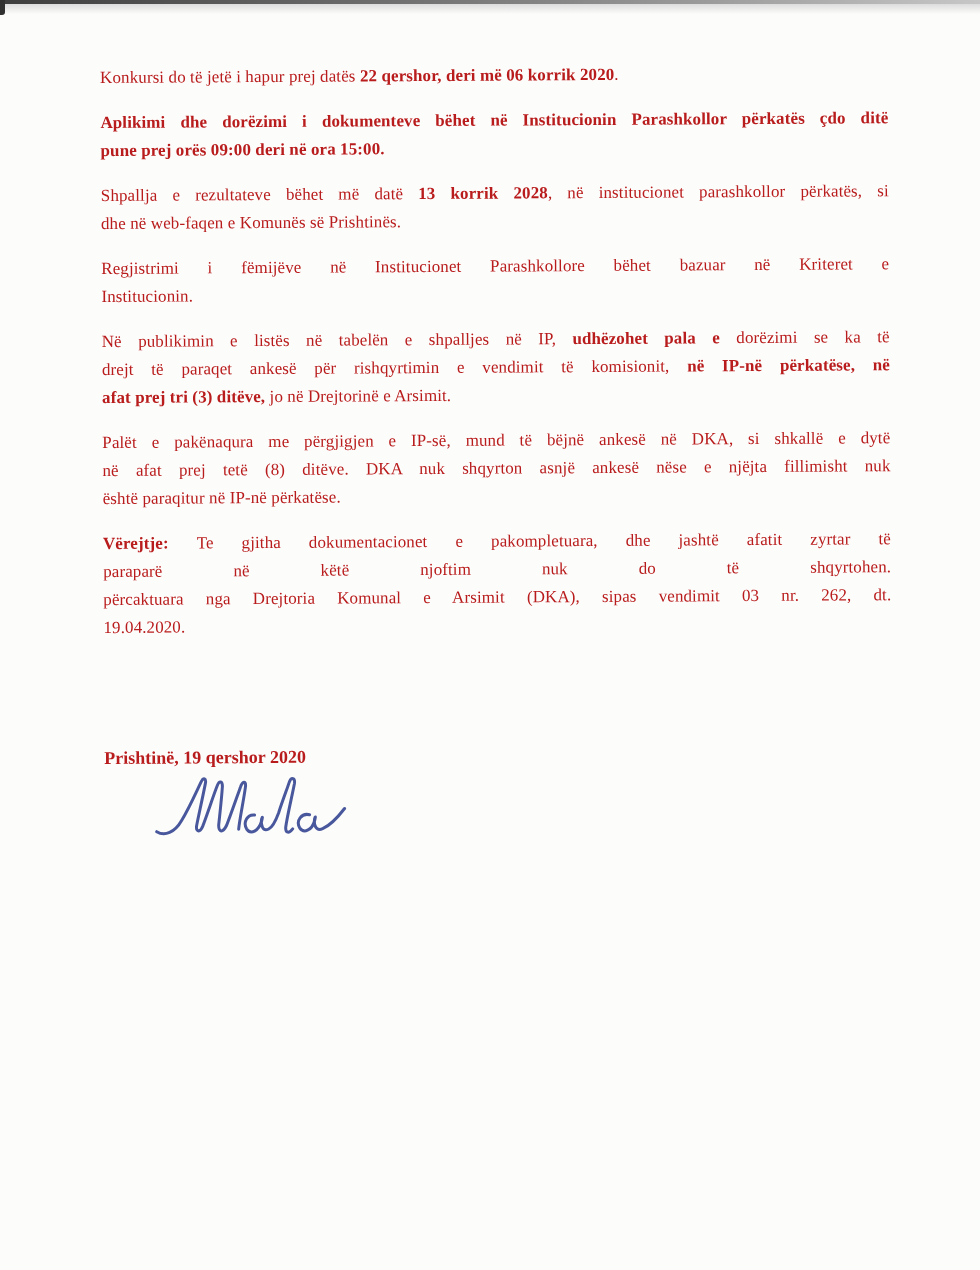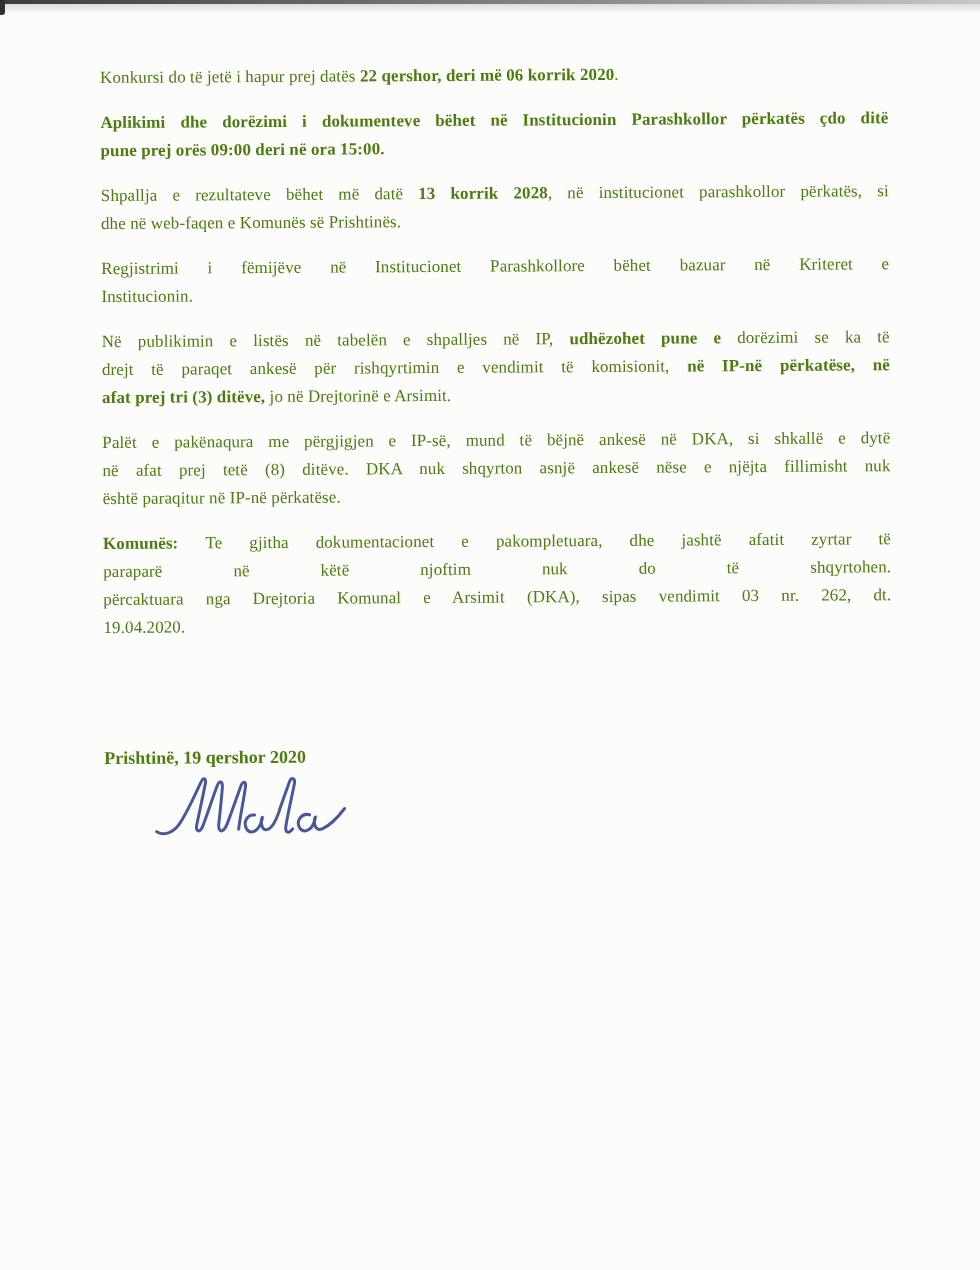--- a/index.html
+++ b/index.html
@@ -72,21 +72,21 @@
     fill: none;
     stroke-width: 3;
     stroke-linecap: round;
     stroke-linejoin: round;
     opacity: 0.92;
   }
 </style>
 </head>
 <body>
 
-<div class="page" style="background: rgb(252, 252, 251); color: #4d7c0f;">
+<div class="page" style="background: rgb(252, 252, 251); color: #b91c1c;">
   <div class="scan-top-edge"></div>
   <div class="scan-top-shadow"></div>
   <div class="scan-corner"></div>
 
   <div class="content">
     <div id="doc-body">
         <div class="para">
           <div class="line"><span class="seg">Konkursi do të jetë i hapur prej datës </span><span class="seg bold">22 qershor,  deri më 06 korrik 2020</span><span class="seg">.</span></div>
         </div>
         <div class="para">
@@ -95,31 +95,31 @@
         </div>
         <div class="para">
           <div class="line just"><span class="seg">Shpallja e rezultateve bëhet më datë </span><span class="seg bold">13 korrik 2028</span><span class="seg">, në institucionet parashkollor përkatës, si</span></div>
           <div class="line"><span class="seg">dhe në web-faqen e Komunës së Prishtinës.</span></div>
         </div>
         <div class="para">
           <div class="line just"><span class="seg">Regjistrimi i fëmijëve në Institucionet Parashkollore bëhet bazuar në Kriteret e</span></div>
           <div class="line"><span class="seg">Institucionin.</span></div>
         </div>
         <div class="para">
-          <div class="line just"><span class="seg">Në publikimin e listës në tabelën e shpalljes në IP, </span><span class="seg bold">udhëzohet pune e </span><span class="seg">dorëzimi se ka të</span></div>
+          <div class="line just"><span class="seg">Në publikimin e listës në tabelën e shpalljes në IP, </span><span class="seg bold">udhëzohet pala e </span><span class="seg">dorëzimi se ka të</span></div>
           <div class="line just"><span class="seg">drejt të paraqet ankesë për rishqyrtimin e vendimit të komisionit, </span><span class="seg bold">në IP-në përkatëse, në</span></div>
           <div class="line"><span class="seg bold">afat prej tri (3) ditëve, </span><span class="seg">jo në Drejtorinë e Arsimit.</span></div>
         </div>
         <div class="para">
           <div class="line just"><span class="seg">Palët e pakënaqura me përgjigjen e IP-së, mund të bëjnë ankesë në DKA, si shkallë e dytë</span></div>
           <div class="line just"><span class="seg">në afat prej tetë (8) ditëve. DKA nuk shqyrton asnjë ankesë nëse e njëjta fillimisht nuk</span></div>
           <div class="line"><span class="seg">është paraqitur në IP-në përkatëse.</span></div>
         </div>
         <div class="para">
-          <div class="line just"><span class="seg bold">Komunës: </span><span class="seg">Te gjitha dokumentacionet e pakompletuara, dhe jashtë afatit zyrtar të</span></div>
+          <div class="line just"><span class="seg bold">Vërejtje: </span><span class="seg">Te gjitha dokumentacionet e pakompletuara, dhe jashtë afatit zyrtar të</span></div>
           <div class="line just"><span class="seg">paraparë në këtë njoftim nuk do të shqyrtohen.</span></div>
           <div class="line just"><span class="seg">përcaktuara nga Drejtoria Komunal e Arsimit (DKA), sipas vendimit 03 nr. 262, dt.</span></div>
           <div class="line"><span class="seg">19.04.2020.</span></div>
         </div>
       </div>
 
     <div class="dateline">Prishtinë, 19 qershor 2020</div>
 
     <div class="signature">
       <svg width="200" height="84" viewBox="0 0 200 84">

